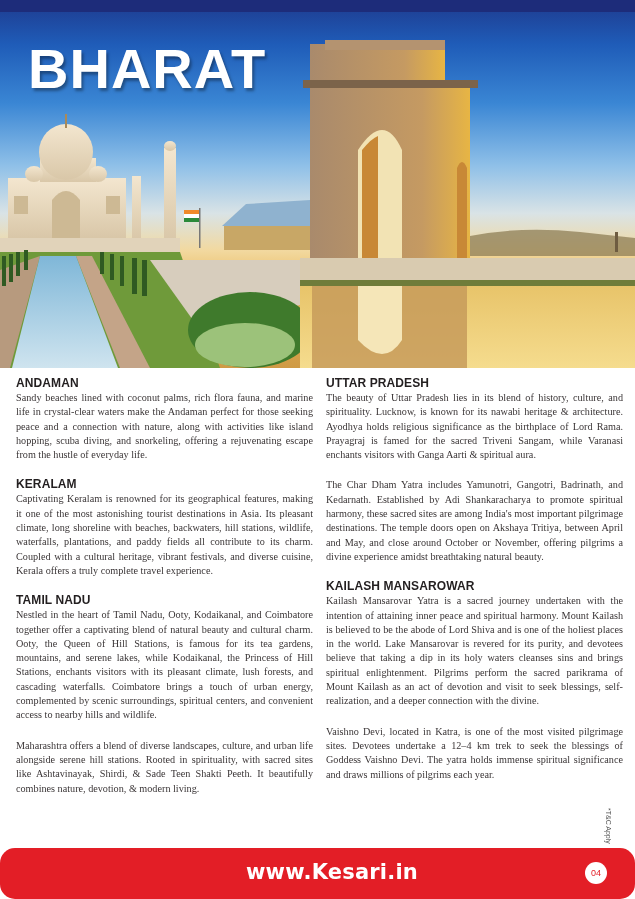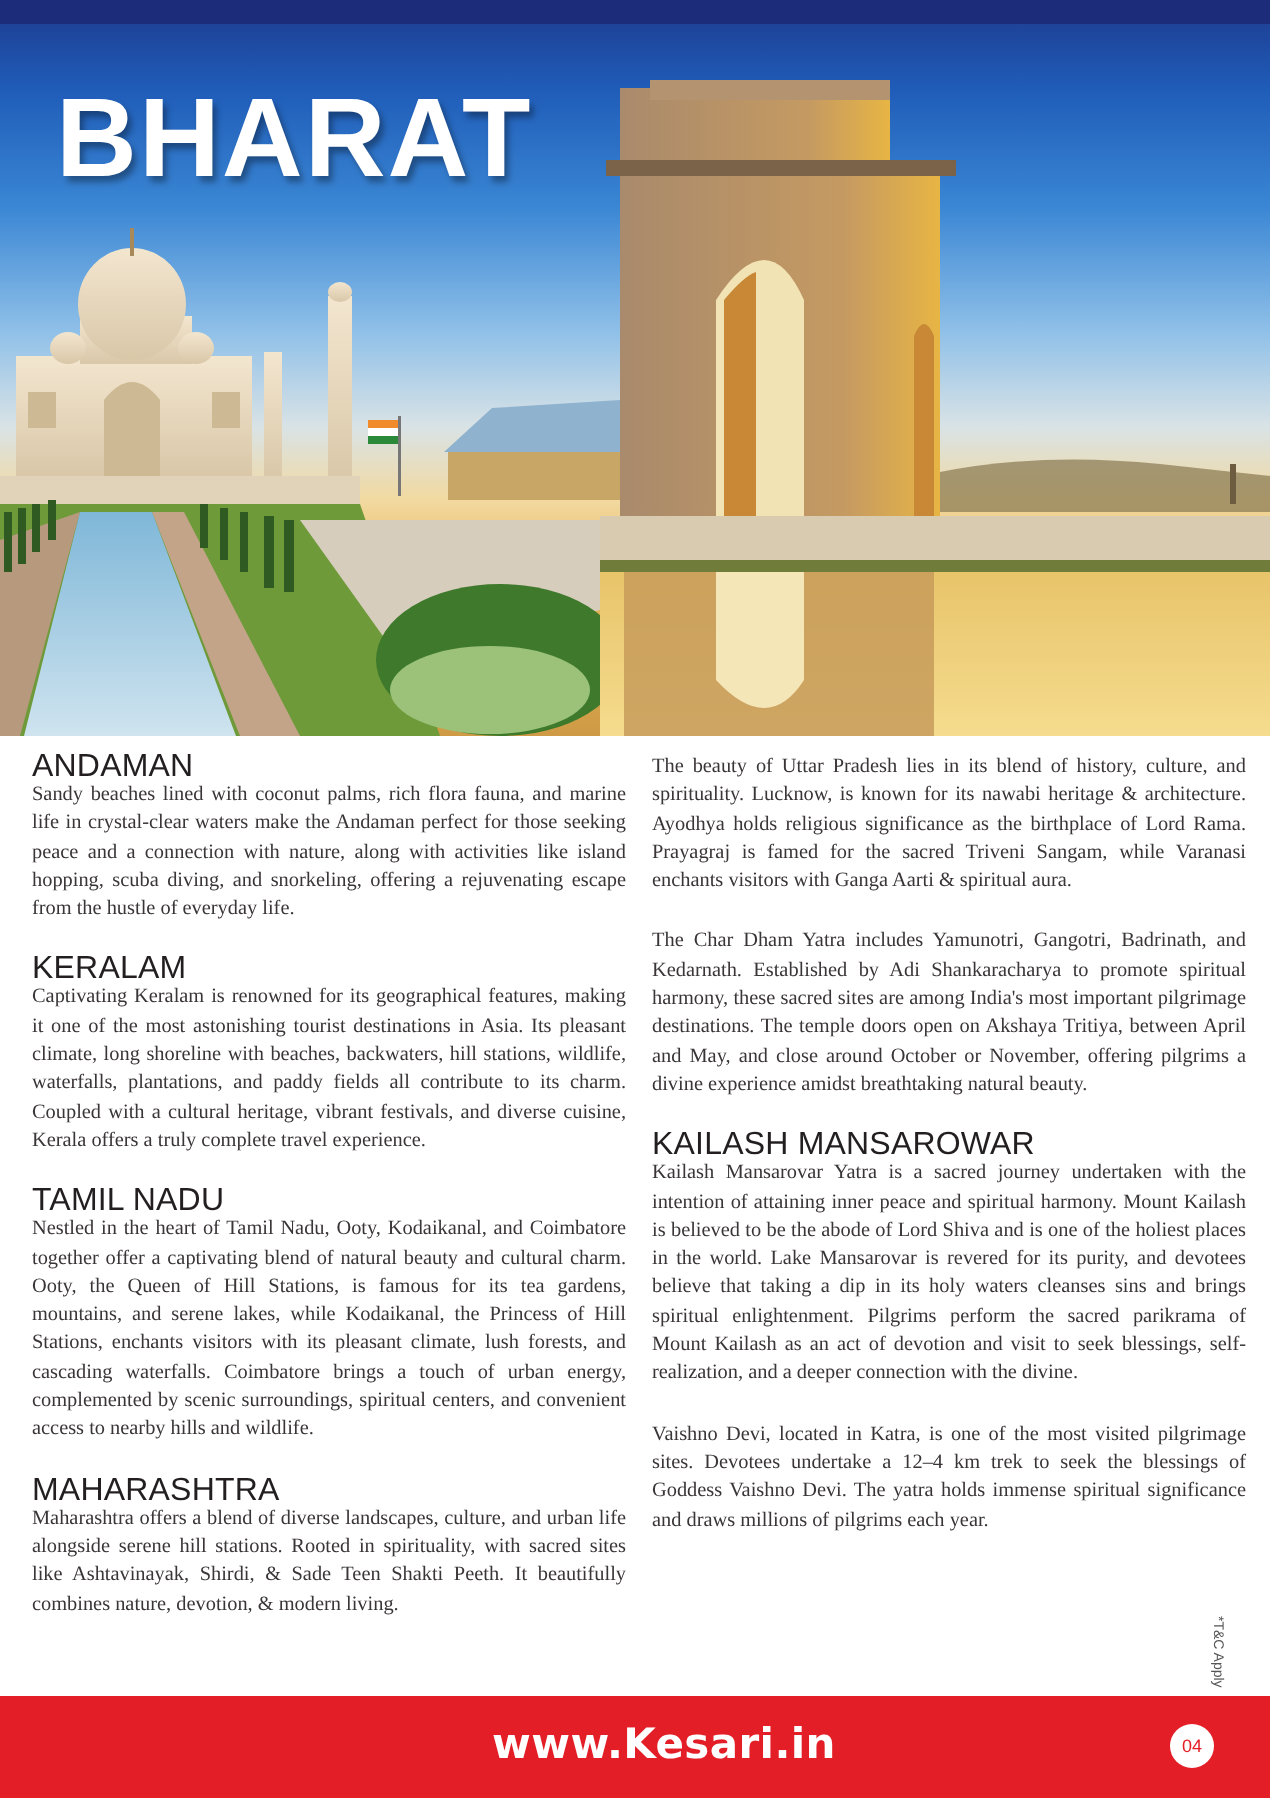--- a/index.html
+++ b/index.html
@@ -21,37 +21,37 @@
   .taj { position: absolute; left: 0; top: 0; width: 320px; height: 368px; }
   
   .gate { position: absolute; left: 300px; top: 0; width: 335px; height: 368px; }
 
   
   .col { position: absolute; top: 377px; width: 297px; }
   .col-left { left: 16px; }
   .col-right { left: 326px; }
   .section { margin-bottom: 16px; }
   .section h2 {
-    font-size: 16px; font-weight: normal; color: #231f20; letter-spacing: 0.1px;
+    font-size: 12px; font-weight: bold; color: #231f20; letter-spacing: 0.1px;
     line-height: 13px; margin-bottom: 1px; text-transform: uppercase;
   }
   .section p {
     font-size: 10.2px; line-height: 14.3px; color: #3a3536; text-align: justify;
     font-family: Liberation Serif, serif;
   }
 
   
   .tnc {
     position: absolute; left: 612px; top: 808px; font-size: 7px; color: #555;
     transform: rotate(90deg); transform-origin: left top; white-space: nowrap;
   }
 
   
   .footer {
-    position: absolute; left: 0; top: 848px; width: 635px; height: 51px; background: #e31e26;
+    position: absolute; left: 0; top: 848px; width: 635px; height: 51px; background: #e31e26; border-radius: 15px;
   }
   .footer-url {
     position: absolute; left: 246px; top: 12px; font-size: 21px; font-weight: bold; color: #ffffff;
     font-family: "DejaVu Sans", sans-serif; letter-spacing: 0.2px;
   }
   .page-badge {
     position: absolute; left: 585px; top: 14px; width: 22px; height: 22px; border-radius: 50%;
     background: #ffffff; color: #e31e26; font-size: 9px; text-align: center; line-height: 22px;
   }
 </style>
@@ -161,27 +161,27 @@
   </div>
   <div class="section">
     <h2>KERALAM</h2>
     <p>Captivating Keralam is renowned for its geographical features, making it one of the most astonishing tourist destinations in Asia. Its pleasant climate, long shoreline with beaches, backwaters, hill stations, wildlife, waterfalls, plantations, and paddy fields all contribute to its charm. Coupled with a cultural heritage, vibrant festivals, and diverse cuisine, Kerala offers a truly complete travel experience.</p>
   </div>
   <div class="section">
     <h2>TAMIL NADU</h2>
     <p>Nestled in the heart of Tamil Nadu, Ooty, Kodaikanal, and Coimbatore together offer a captivating blend of natural beauty and cultural charm. Ooty, the Queen of Hill Stations, is famous for its tea gardens, mountains, and serene lakes, while Kodaikanal, the Princess of Hill Stations, enchants visitors with its pleasant climate, lush forests, and cascading waterfalls. Coimbatore brings a touch of urban energy, complemented by scenic surroundings, spiritual centers, and convenient access to nearby hills and wildlife.</p>
   </div>
   <div class="section">
-    <h2>MAHARASHTRA</h2>
     <p>Maharashtra offers a blend of diverse landscapes, culture, and urban life alongside serene hill stations. Rooted in spirituality, with sacred sites like Ashtavinayak, Shirdi, &amp; Sade Teen Shakti Peeth. It beautifully combines nature, devotion, &amp; modern living.</p>
   </div>
 </div>
 
 <div class="col col-right">
   <div class="section">
+    <h2>UTTAR PRADESH</h2>
     <p>The beauty of Uttar Pradesh lies in its blend of history, culture, and spirituality. Lucknow, is known for its nawabi heritage &amp; architecture. Ayodhya holds religious significance as the birthplace of Lord Rama. Prayagraj is famed for the sacred Triveni Sangam, while Varanasi enchants visitors with Ganga Aarti &amp; spiritual aura.</p>
   </div>
   <div class="section">
     <p>The Char Dham Yatra includes Yamunotri, Gangotri, Badrinath, and Kedarnath. Established by Adi Shankaracharya to promote spiritual harmony, these sacred sites are among India's most important pilgrimage destinations. The temple doors open on Akshaya Tritiya, between April and May, and close around October or November, offering pilgrims a divine experience amidst breathtaking natural beauty.</p>
   </div>
   <div class="section">
     <h2>KAILASH MANSAROWAR</h2>
     <p>Kailash Mansarovar Yatra is a sacred journey undertaken with the intention of attaining inner peace and spiritual harmony. Mount Kailash is believed to be the abode of Lord Shiva and is one of the holiest places in the world. Lake Mansarovar is revered for its purity, and devotees believe that taking a dip in its holy waters cleanses sins and brings spiritual enlightenment. Pilgrims perform the sacred parikrama of Mount Kailash as an act of devotion and visit to seek blessings, self-realization, and a deeper connection with the divine.</p>
   </div>
   <div class="section">

